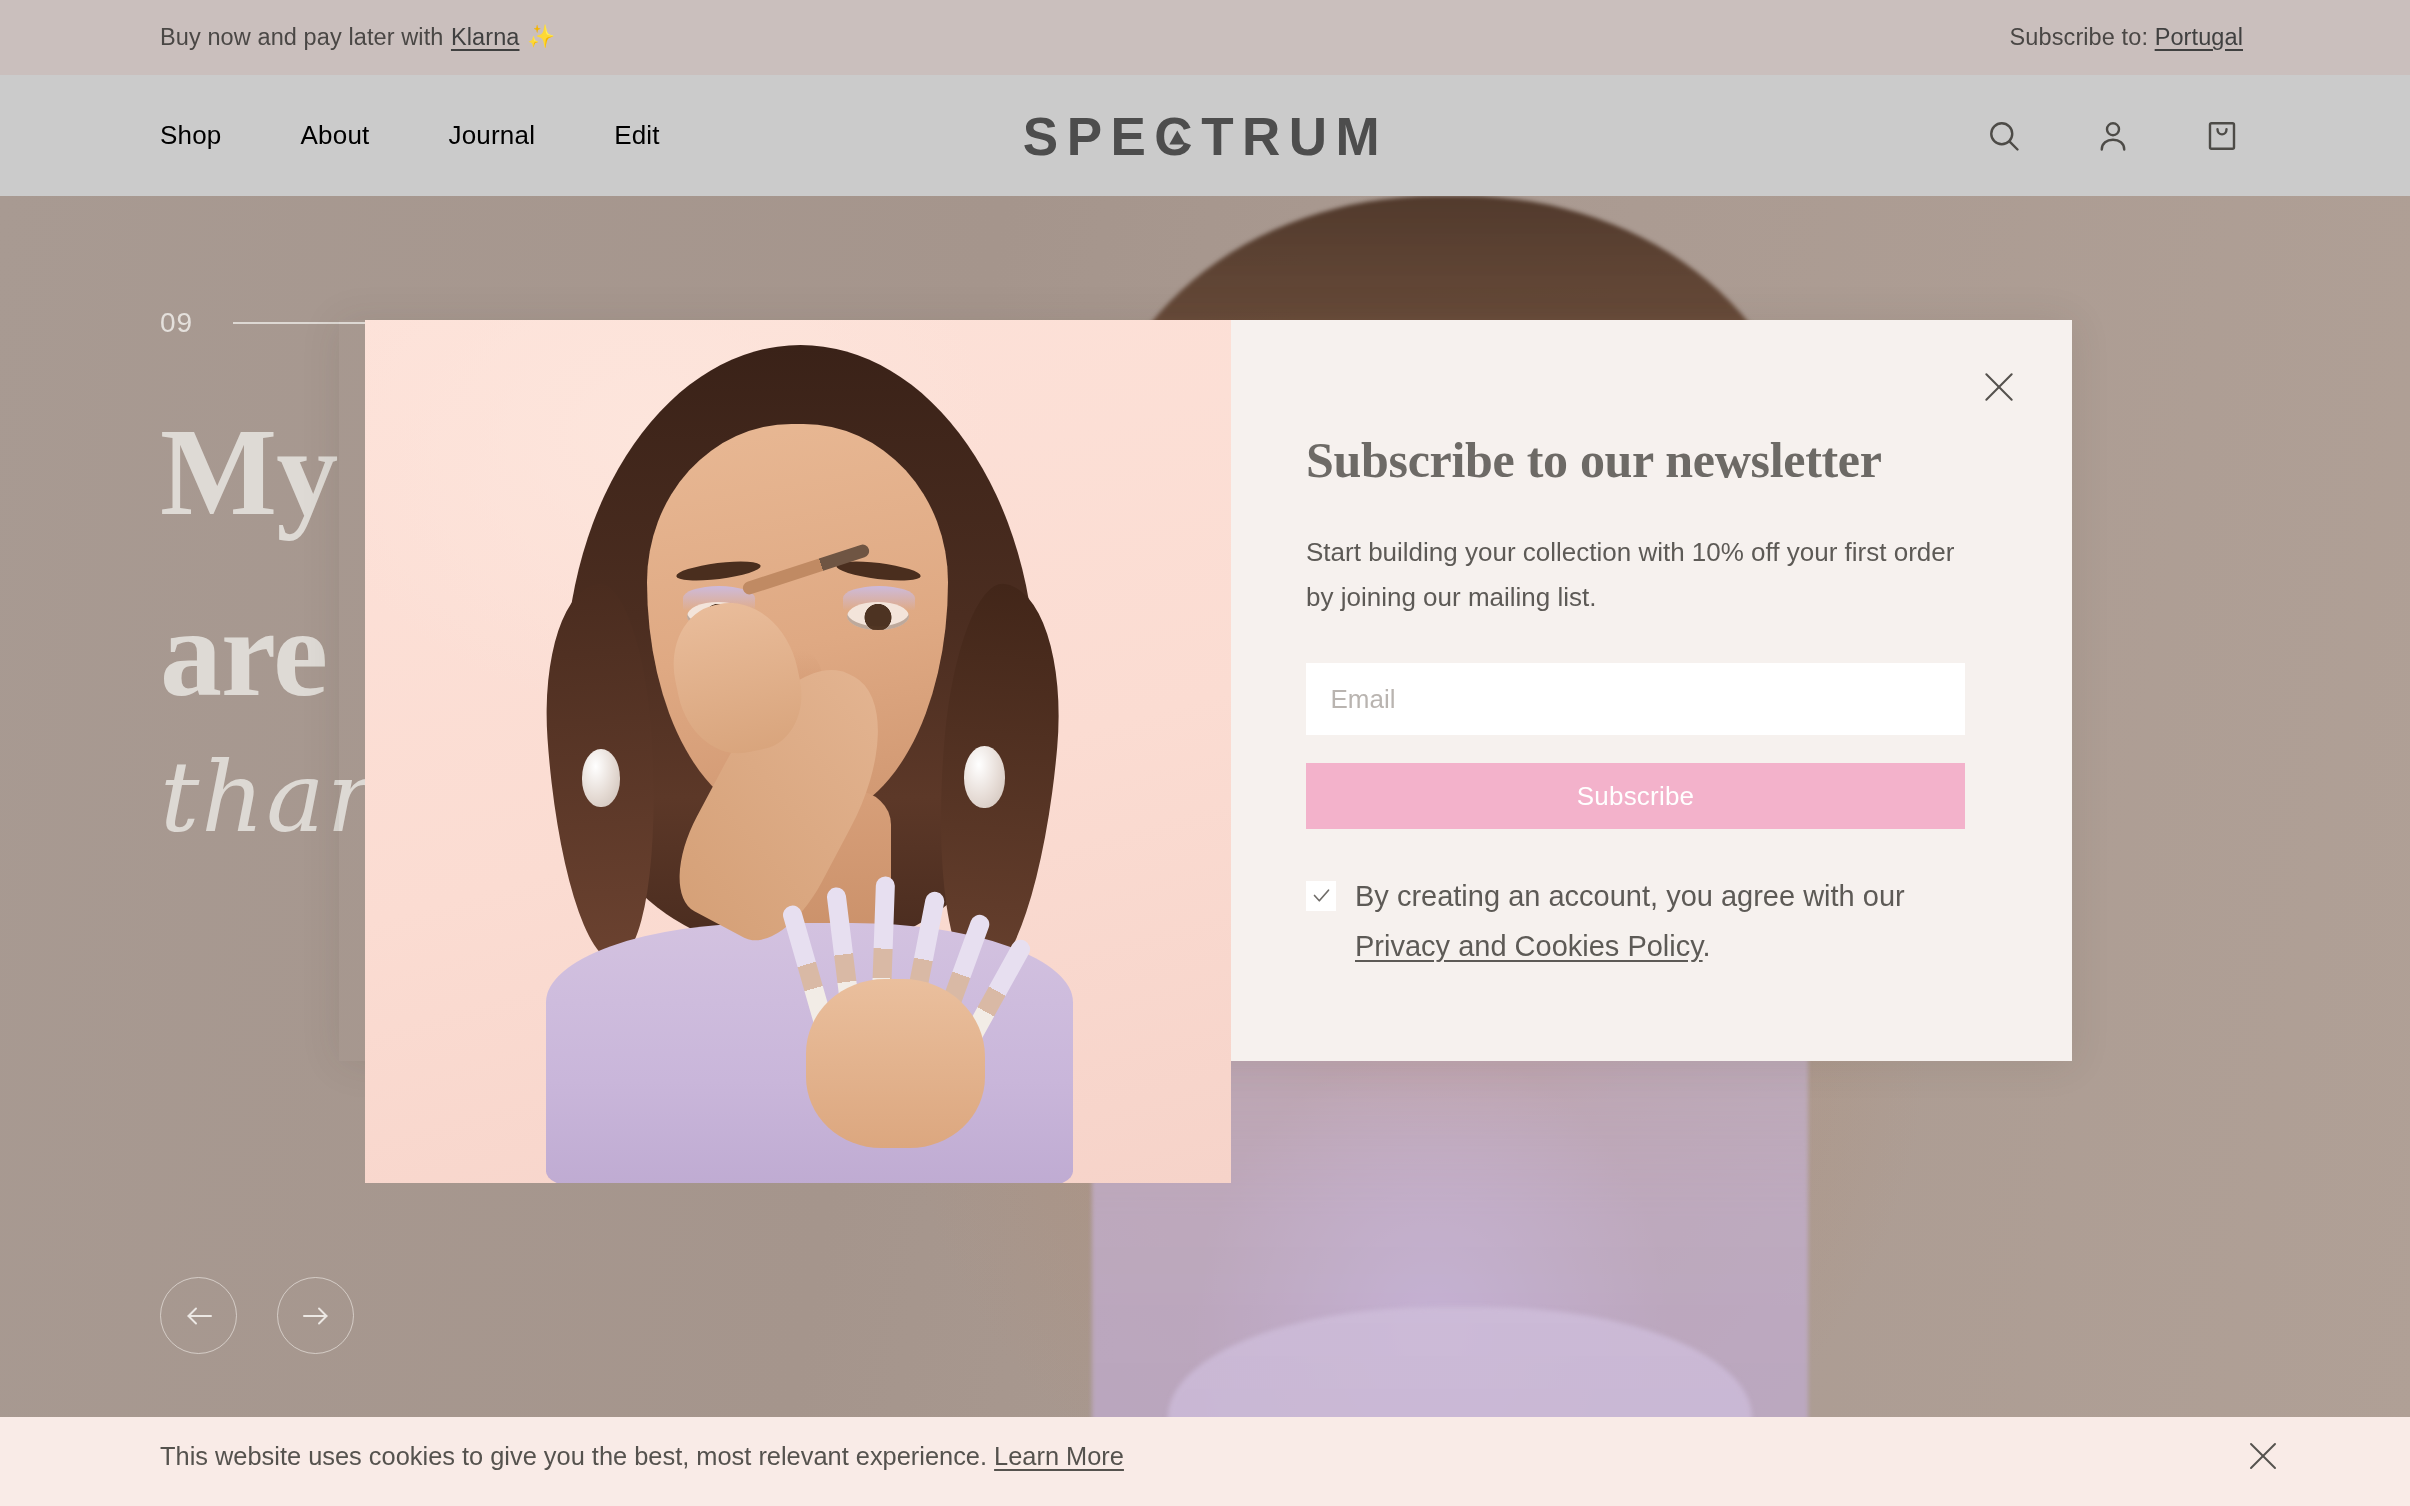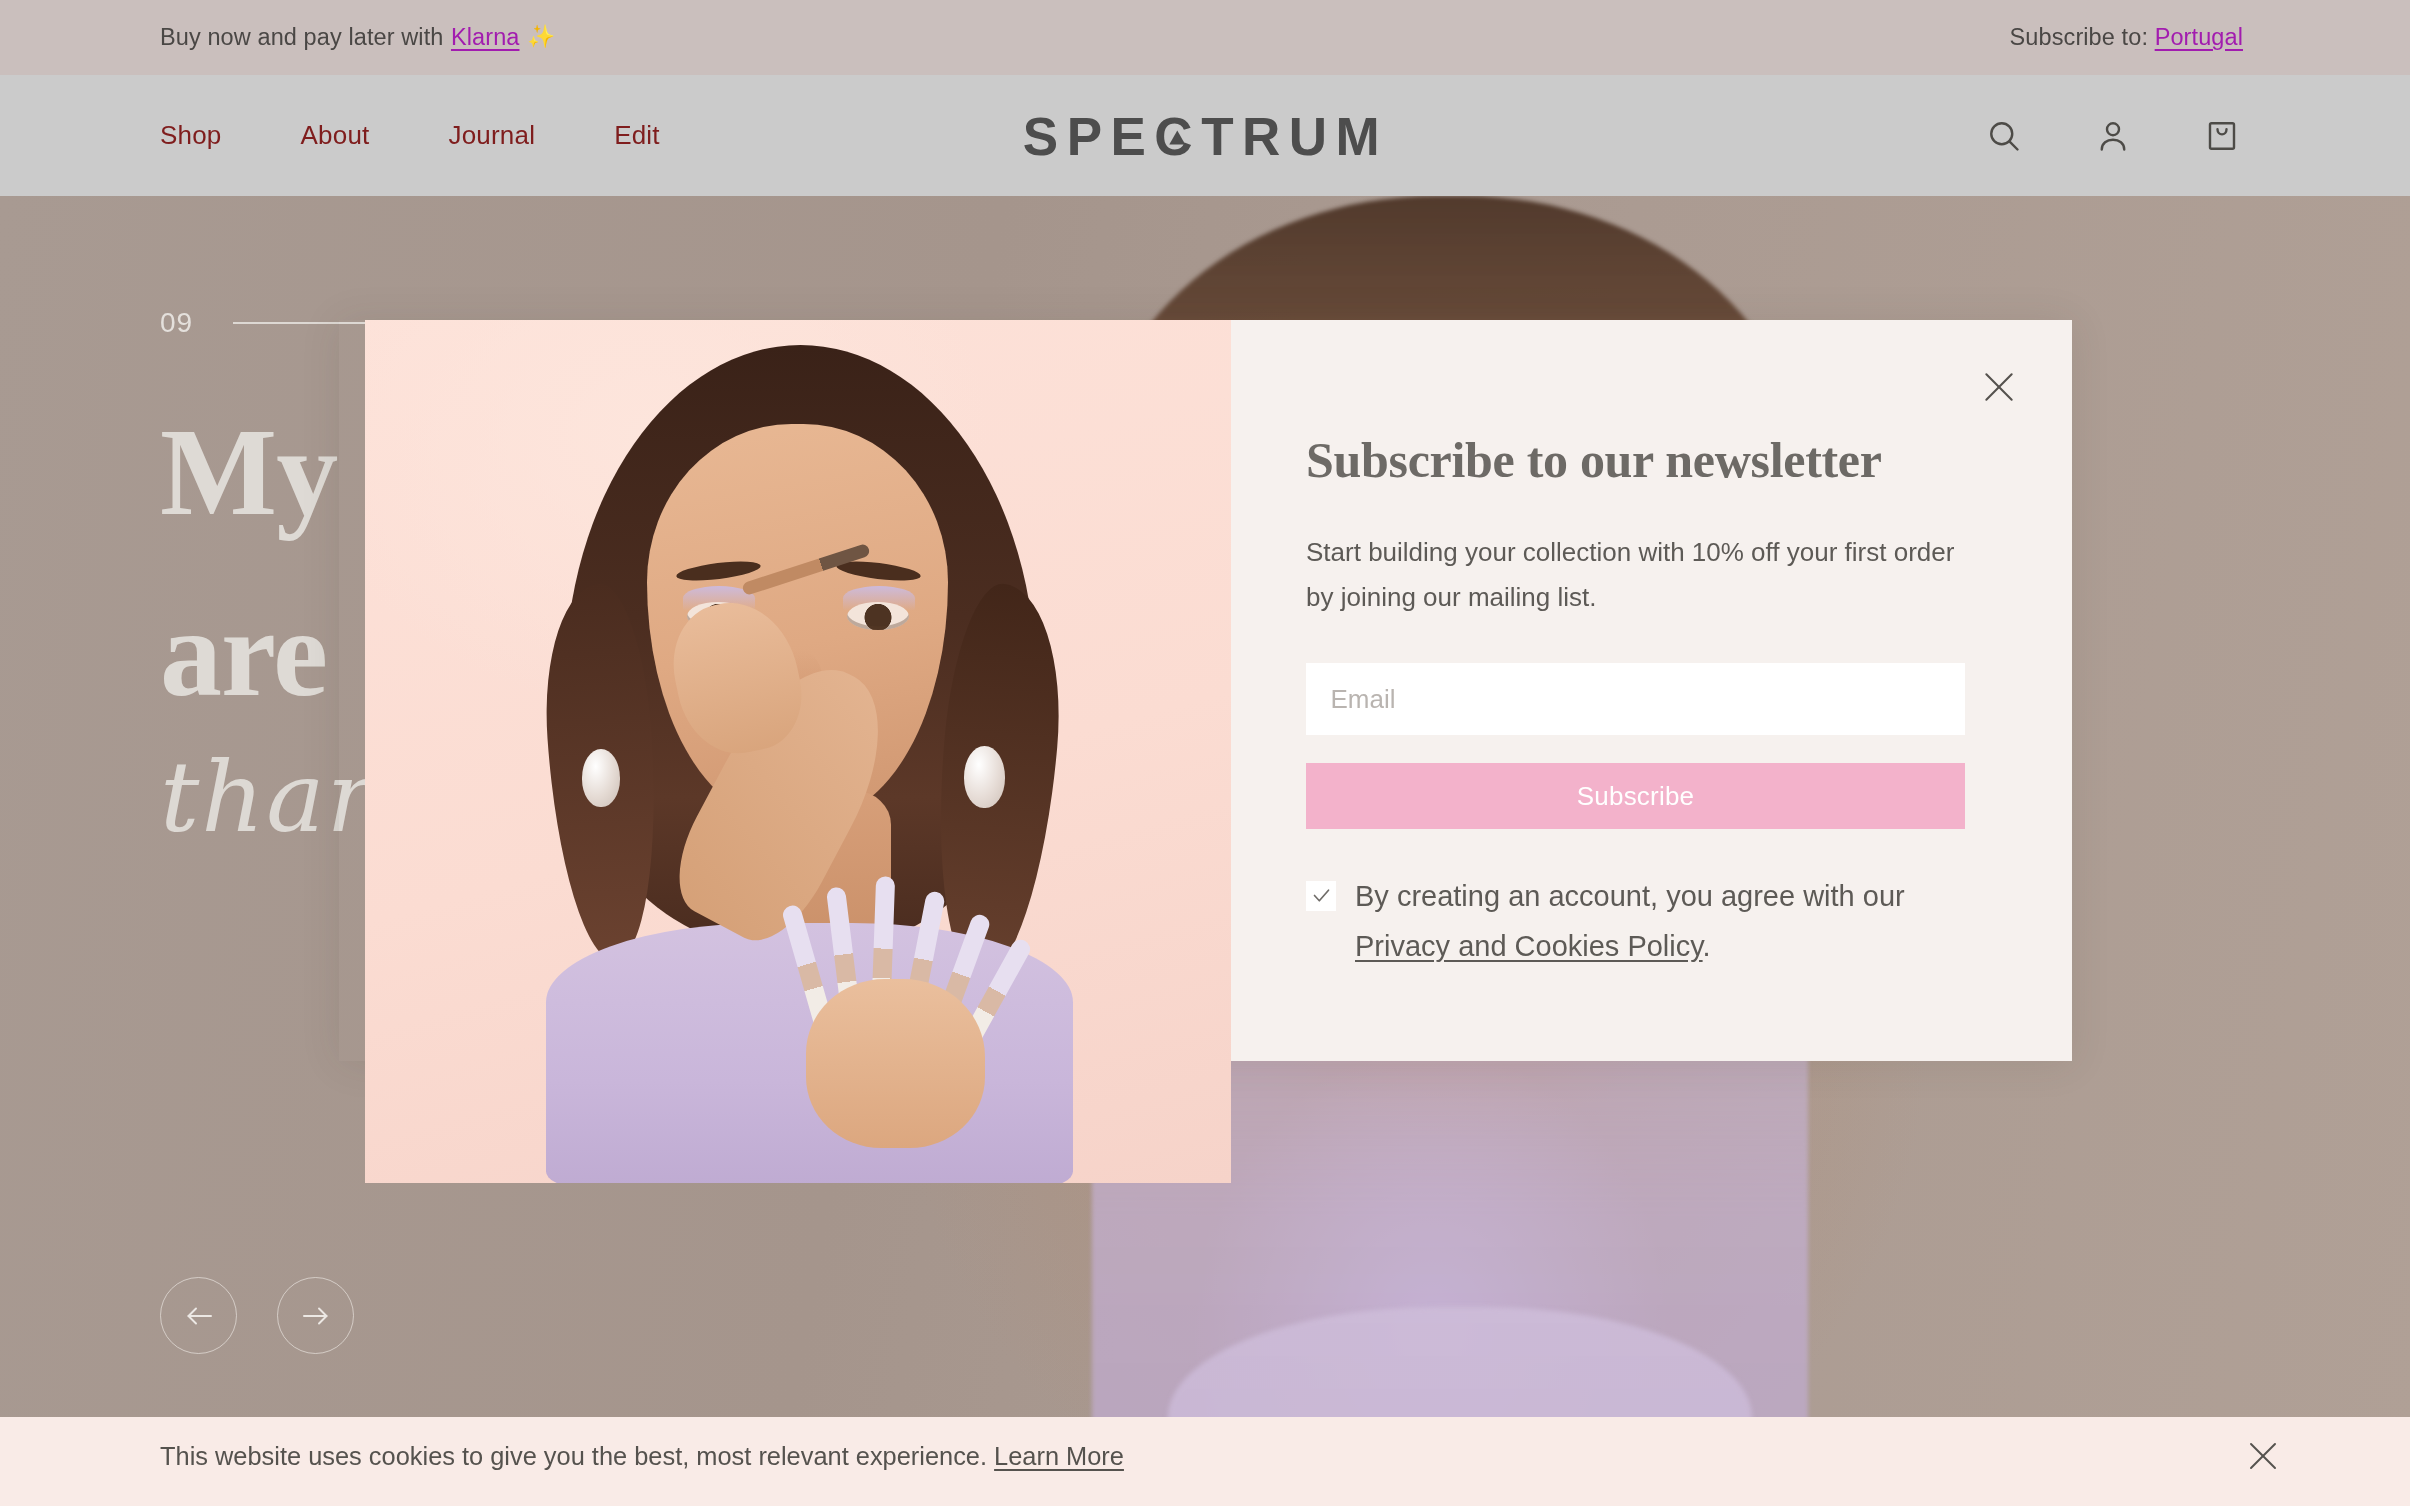--- a/index.html
+++ b/index.html
@@ -30,41 +30,41 @@
     align-items: center;
     justify-content: space-between;
     padding: 0 102px 0 160px;
     color: #4a4745;
     font-size: 23.5px;
     letter-spacing: 0.1px;
     gap: 9px;
   }
   .announce .left { display: flex; align-items: center; gap: 7.5px; }
   .announce a {
-    color: #a21caf;
+    color: #404040;
     text-decoration: underline;
     text-underline-offset: 3.8px;
   }
   .sparkle { color: #e79a6a; font-size: 22.6px; line-height: 1; }
   .announce .right { padding-right: 66px; }
 
   
   .header {
     position: relative;
     z-index: 30;
     height: 121px;
     background: #cbcbcb;
     display: flex;
     align-items: center;
     padding: 0 102px 0 160px;
   }
   .nav { display: flex; align-items: center; gap: 79px; }
   .nav-item {
     font-size: 26px;
-    color: #7f1d1d;
+    color: #000000;
     text-decoration: none;
     letter-spacing: 0.2px;
     cursor: pointer;
   }
   .logo {
     position: absolute;
     left: 50%;
     top: 50%;
     transform: translate(-50%, -50%);
     font-size: 53px;

